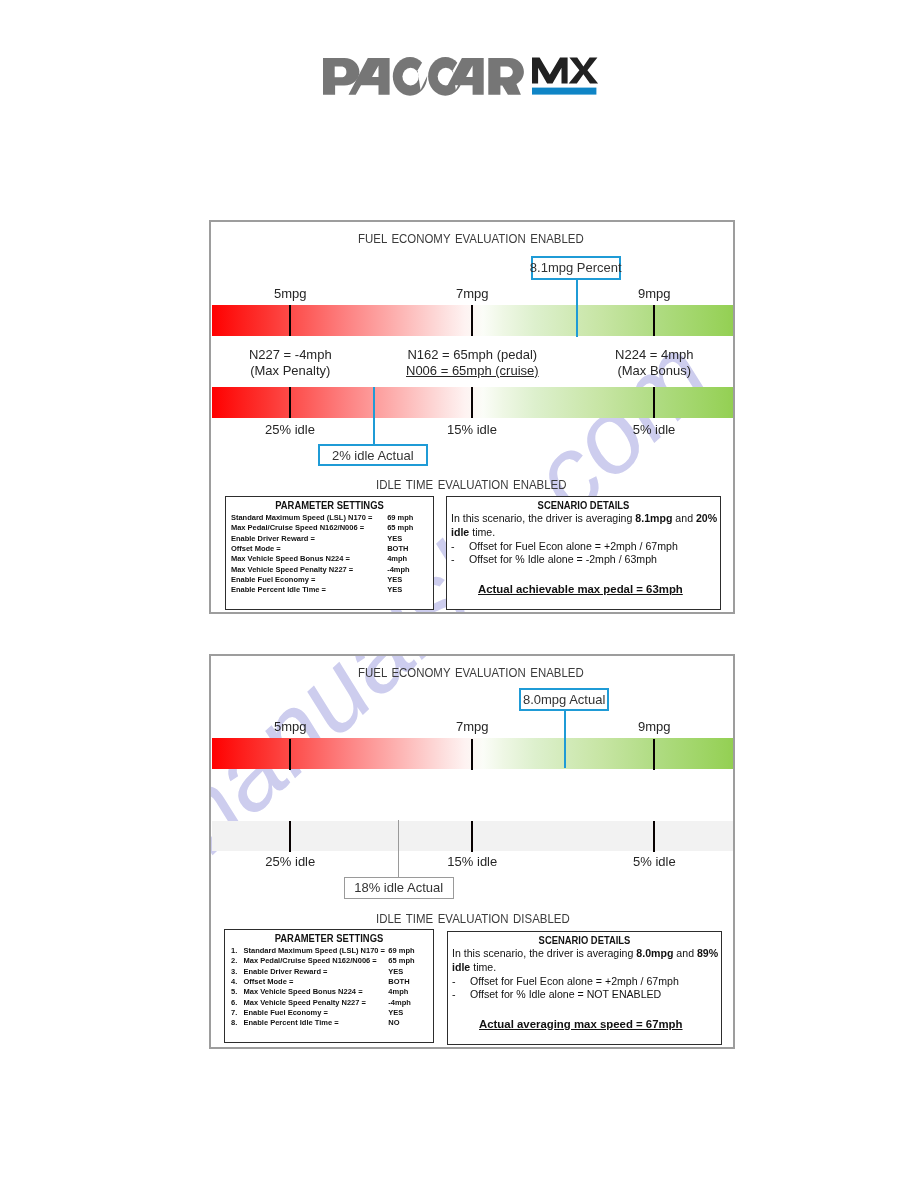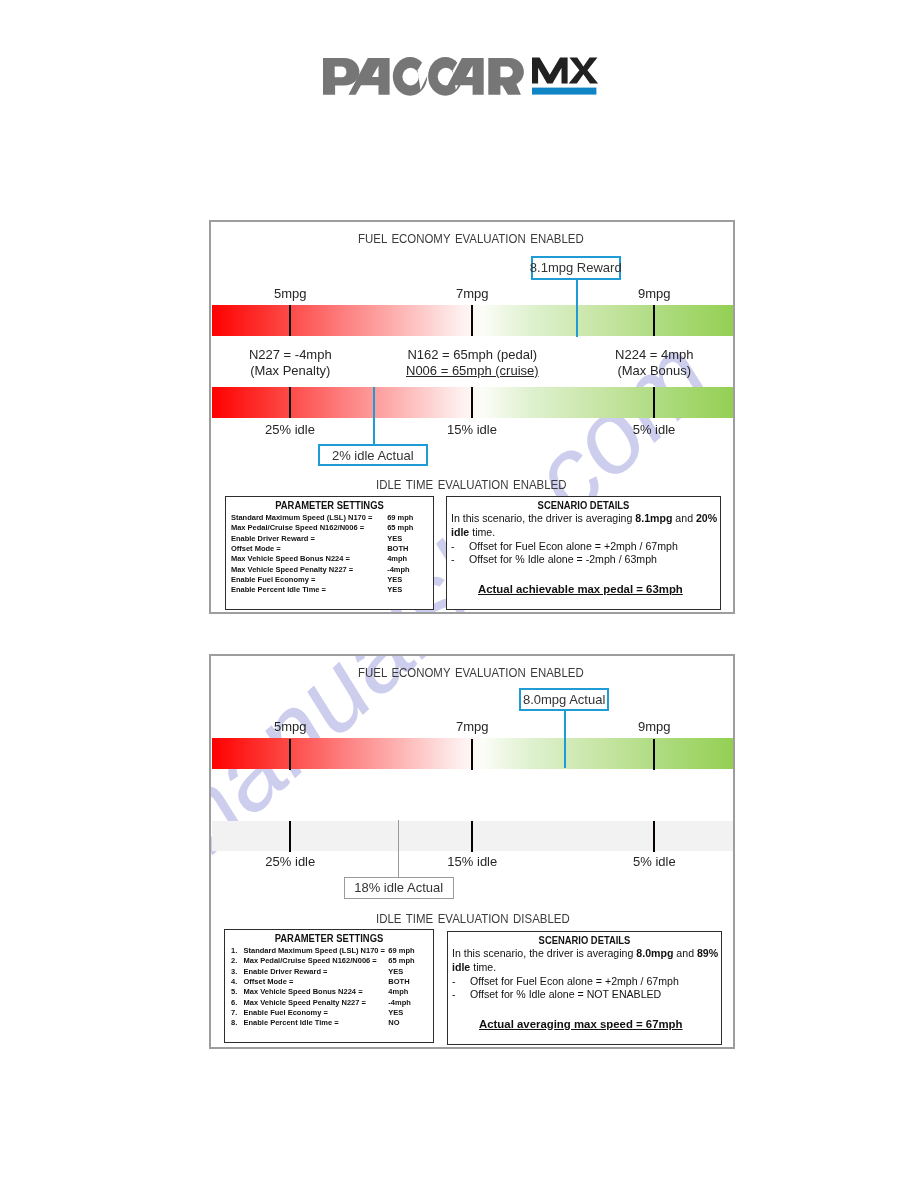--- a/index.html
+++ b/index.html
@@ -120,21 +120,21 @@
         <path d="M214,3.4 L221.6,3.4 L231.8,20.8 L242.0,3.4 L249.6,3.4 L249.6,29.5 L243.5,29.5 L243.5,13.8 L234.5,29.5 L229.1,29.5 L220.1,13.8 L220.1,29.5 L214,29.5 Z"></path>
         <path d="M251.4,3.4 L259.2,3.4 L265.4,12.5 L271.6,3.4 L279.4,3.4 L269.4,16.2 L280.1,29.5 L272.0,29.5 L265.4,20.2 L258.8,29.5 L250.7,29.5 L261.4,16.2 Z"></path>
       </g>
       <rect x="214" y="33.6" width="64.4" height="7" fill="#0f85c6"></rect>
     </svg>
   </div>
 
   <div class="frame" id="frame1">
     <div class="dtitle" style="left:146.5px;top:9px;">FUEL ECONOMY EVALUATION  ENABLED</div>
 
-    <div class="callout blue" style="left:320px;top:34px;width:89.5px;height:23.5px;">8.1mpg Reward</div>
+    <div class="callout blue" style="left:320px;top:34px;width:89.5px;height:23.5px;">8.1mpg Percent</div>
     <div class="leader blue" style="left:364.6px;top:57px;height:57.5px;"></div>
 
     <div class="lbl" style="left:79.3px;top:64px;">5mpg</div>
     <div class="lbl" style="left:261.3px;top:64px;">7mpg</div>
     <div class="lbl" style="left:443.3px;top:64px;">9mpg</div>
 
     <div class="bar bar-fuel" style="left:1px;top:83px;width:521px;"></div>
     <div class="tick" style="left:77.8px;top:83px;height:31px;"></div>
     <div class="tick" style="left:259.8px;top:83px;height:31px;"></div>
     <div class="tick" style="left:441.8px;top:83px;height:31px;"></div>

